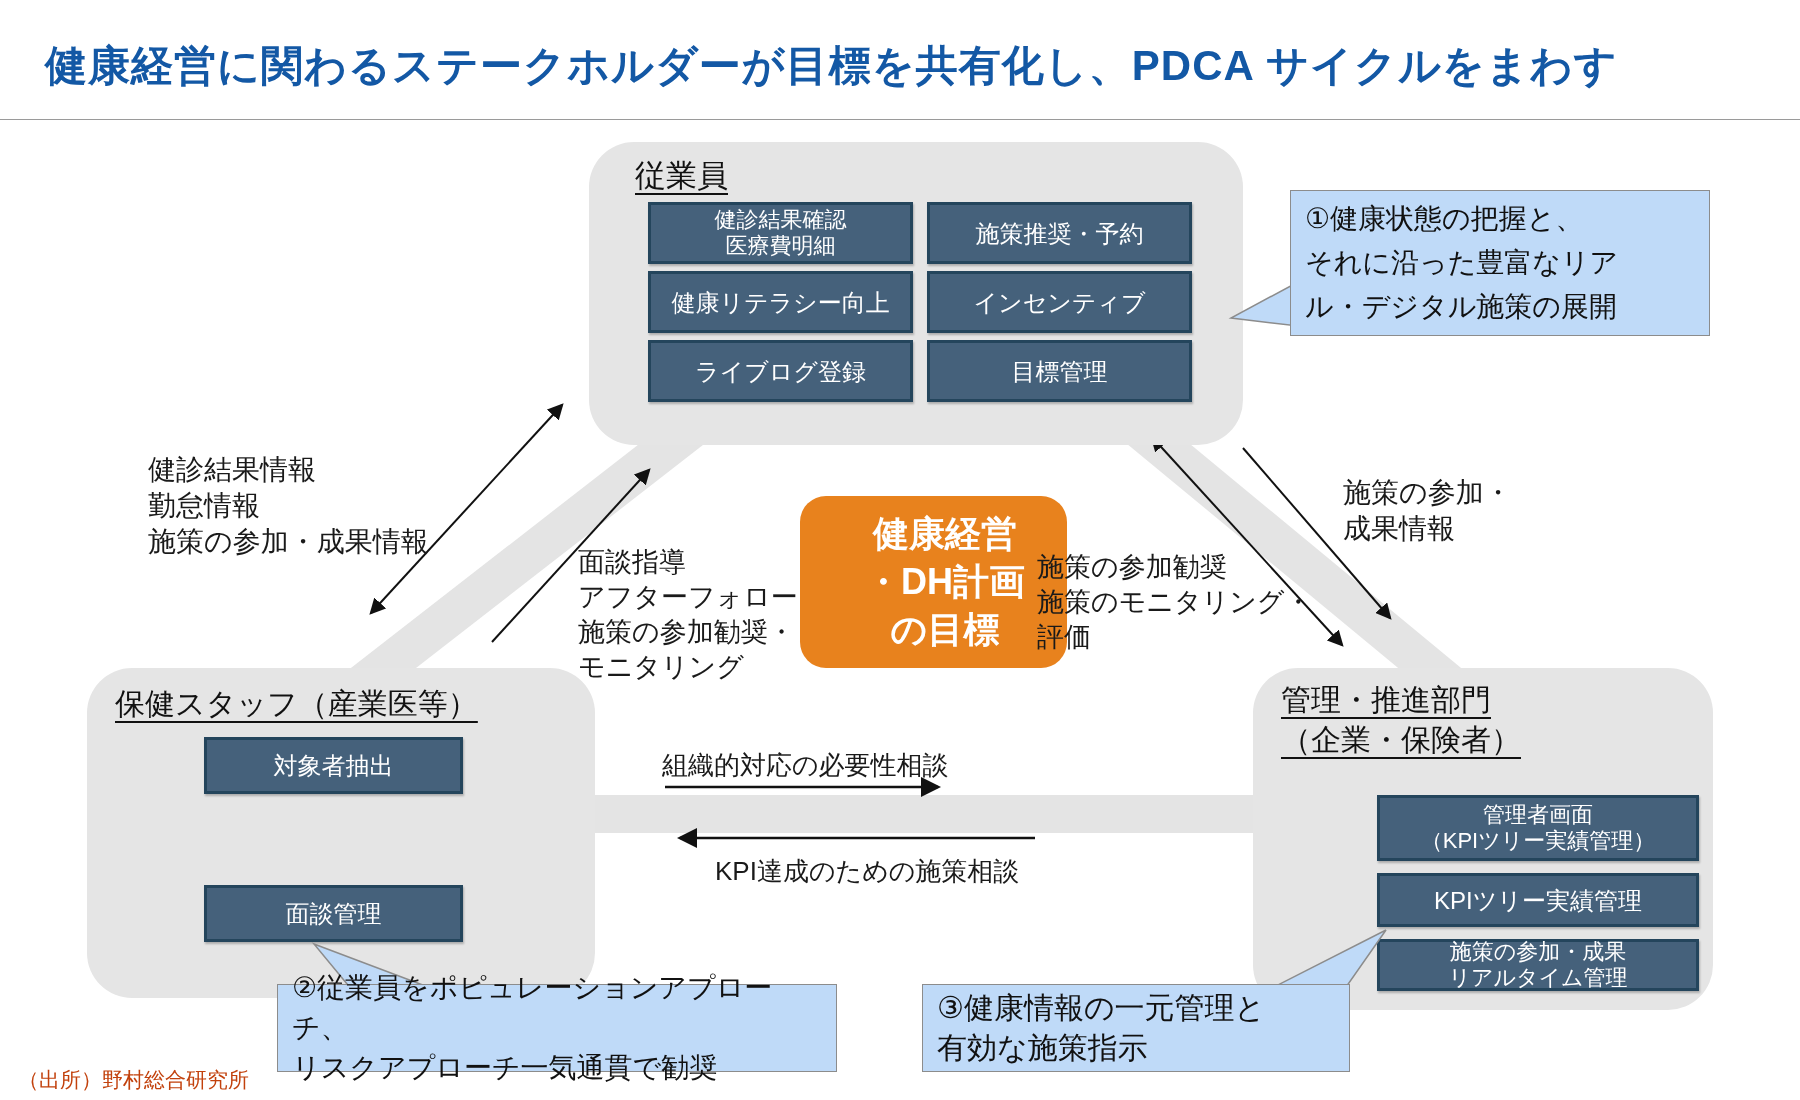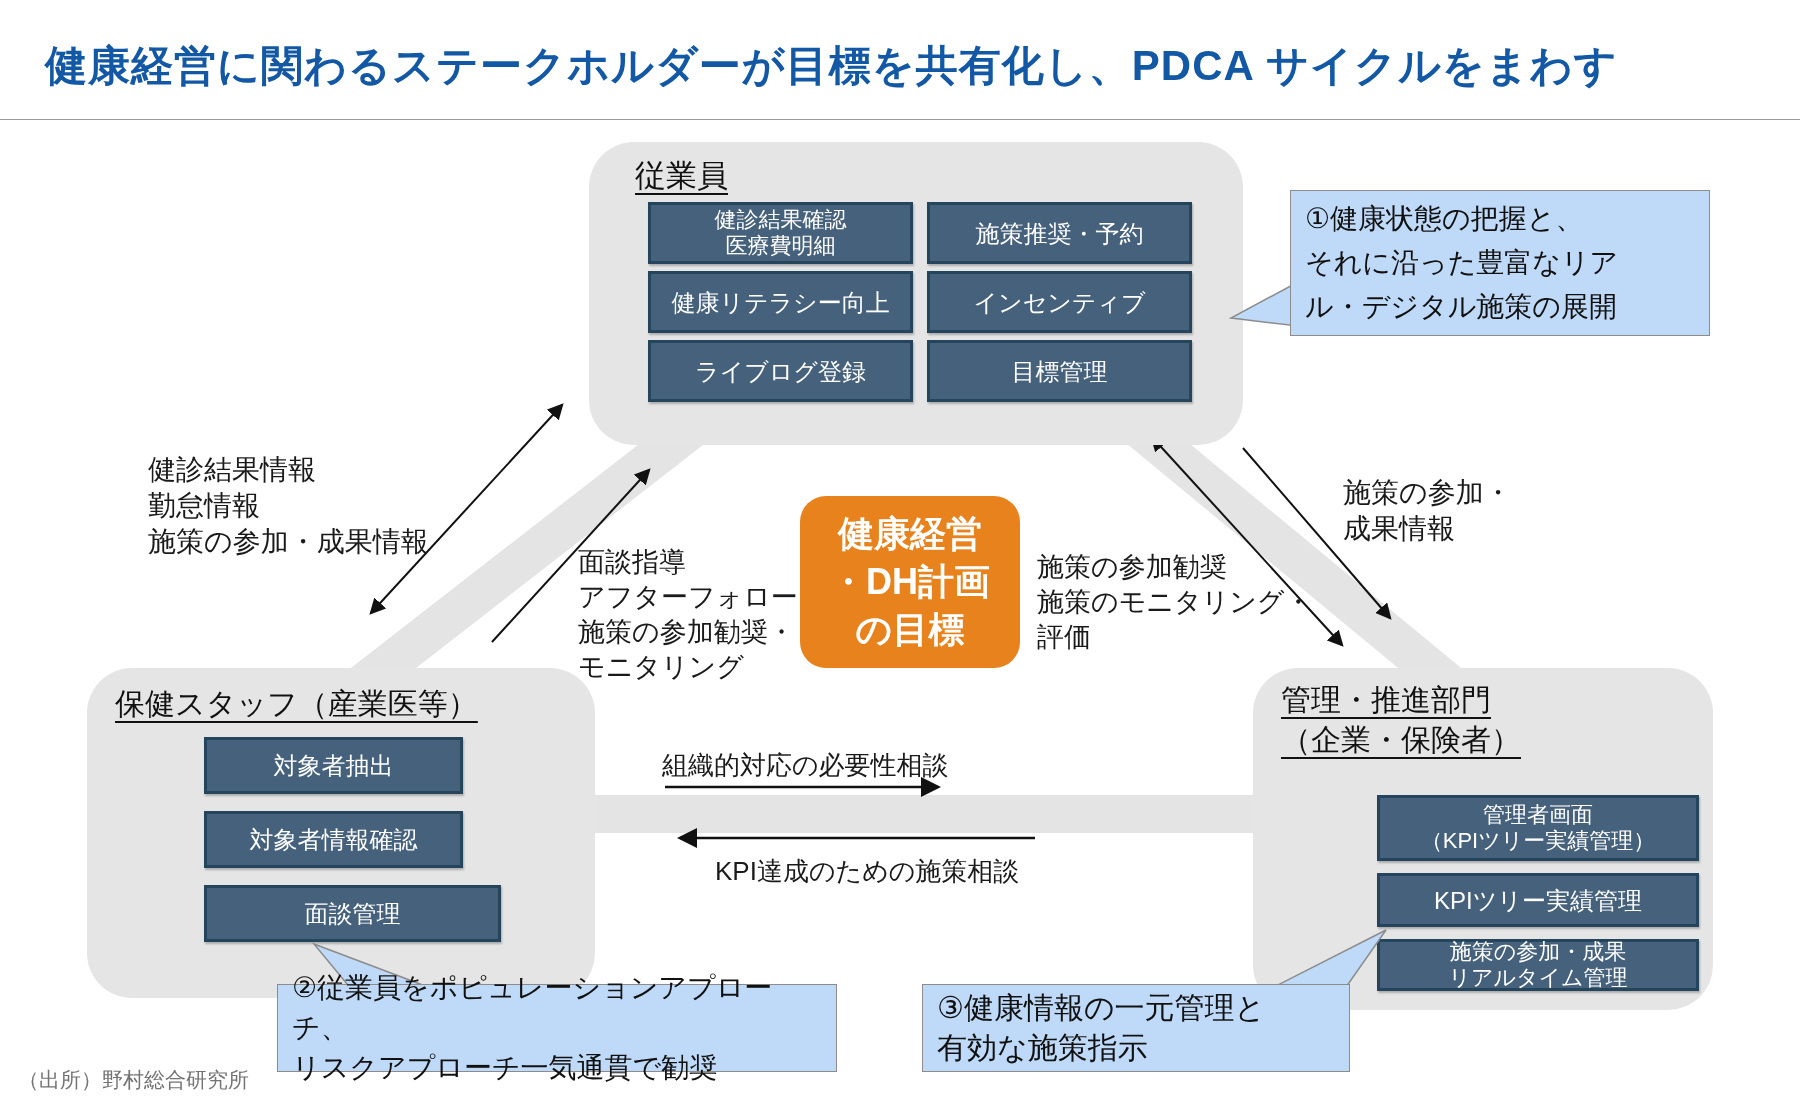--- a/index.html
+++ b/index.html
@@ -37,30 +37,30 @@
   
   #emp-0{left:59px; top:60px; width:265px;height:62px;}
   #emp-1{left:338px;top:60px; width:265px;height:62px;}
   #emp-2{left:59px; top:129px;width:265px;height:62px;}
   #emp-3{left:338px;top:129px;width:265px;height:62px;}
   #emp-4{left:59px; top:198px;width:265px;height:62px;}
   #emp-5{left:338px;top:198px;width:265px;height:62px;}
   
   #stf-0{left:117px;top:69px; width:259px;height:57px;}
   #stf-1{left:117px;top:143px;width:259px;height:57px;}
-  #stf-2{left:117px;top:217px;width:297px;height:57px;}
+  #stf-2{left:117px;top:217px;width:259px;height:57px;}
   
   #adm-0{left:124px;top:127px;width:322px;height:66px;}
   #adm-1{left:124px;top:205px;width:322px;height:54px;}
   #adm-2{left:124px;top:271px;width:322px;height:52px;}
   
   #goal-box{
-    position:absolute;left:800px;top:496px;width:220px;height:172px;border-radius:26px;
+    position:absolute;left:800px;top:496px;width:244px;height:172px;border-radius:26px;
     background:#E8821D;color:#fff;font-weight:bold;font-size:36px;line-height:48px;
-    display:flex;align-items:center;justify-content:center;text-align:center;
+    display:flex;align-items:center;justify-content:center;text-align:center;padding-left:23px;
   }
   
   .flow-label{position:absolute;color:#1a1a1a;}
   #lbl-emp-staff{left:148px;top:452px;font-size:28px;line-height:36px;}
   #lbl-staff-emp{left:578px;top:545px;font-size:27px;line-height:35px;}
   #lbl-adm-emp{left:1037px;top:550px;font-size:27px;line-height:35px;}
   #lbl-emp-adm{left:1343px;top:475px;font-size:28px;line-height:36px;}
   #lbl-staff-adm{left:662px;top:748px;font-size:26px;}
   #lbl-adm-staff{left:715px;top:854px;font-size:26px;}
   
@@ -70,21 +70,21 @@
   }
   #callout-1{left:1290px;top:190px;width:420px;height:146px;padding:4px 14px;font-size:28px;line-height:44px;}
   #callout-2{left:277px;top:984px;width:560px;height:88px;padding:14px 14px;font-size:28px;line-height:40px;}
   #callout-3{left:922px;top:984px;width:428px;height:88px;padding:2px 14px;font-size:30px;line-height:40px;}
   
   .layer{position:absolute;left:0;top:0;width:1800px;height:1100px;pointer-events:none;}
   #layer-links{z-index:1;}
   #layer-tails{z-index:3;}
   .panel,#goal-box,.flow-label{z-index:2;}
   
-  #source-note{position:absolute;left:18px;top:1066px;font-size:21px;color:#737373;}
+  #source-note{position:absolute;left:18px;top:1066px;font-size:21px;color:#c2410c;}
 </style>
 </head>
 <body>
 
 <div id="stage">
 
   <div id="page-title">健康経営に関わるステークホルダーが目標を共有化し、PDCA サイクルをまわす</div>
   <div id="title-rule"></div>
 
   <svg id="layer-links" class="layer" viewBox="0 0 1800 1100">
@@ -113,21 +113,20 @@
     <div class="feature" id="emp-1">施策推奨・予約</div>
     <div class="feature" id="emp-2">健康リテラシー向上</div>
     <div class="feature" id="emp-3">インセンティブ</div>
     <div class="feature" id="emp-4">ライブログ登録</div>
     <div class="feature" id="emp-5">目標管理</div>
   </div>
 
   <div class="panel" id="panel-staff">
     <div class="panel-title" id="staff-title">保健スタッフ（産業医等）</div>
     <div class="feature" id="stf-0">対象者抽出</div>
-    <div class="feature" id="stf-1">対象者情報確認</div>
     <div class="feature" id="stf-2">面談管理</div>
   </div>
 
   <div class="panel" id="panel-admin">
     <div class="panel-title pre" id="admin-title">管理・推進部門
 （企業・保険者）</div>
     <div class="feature small pre" id="adm-0">管理者画面
 （KPIツリー実績管理）</div>
     <div class="feature" id="adm-1">KPIツリー実績管理</div>
     <div class="feature small pre" id="adm-2">施策の参加・成果

